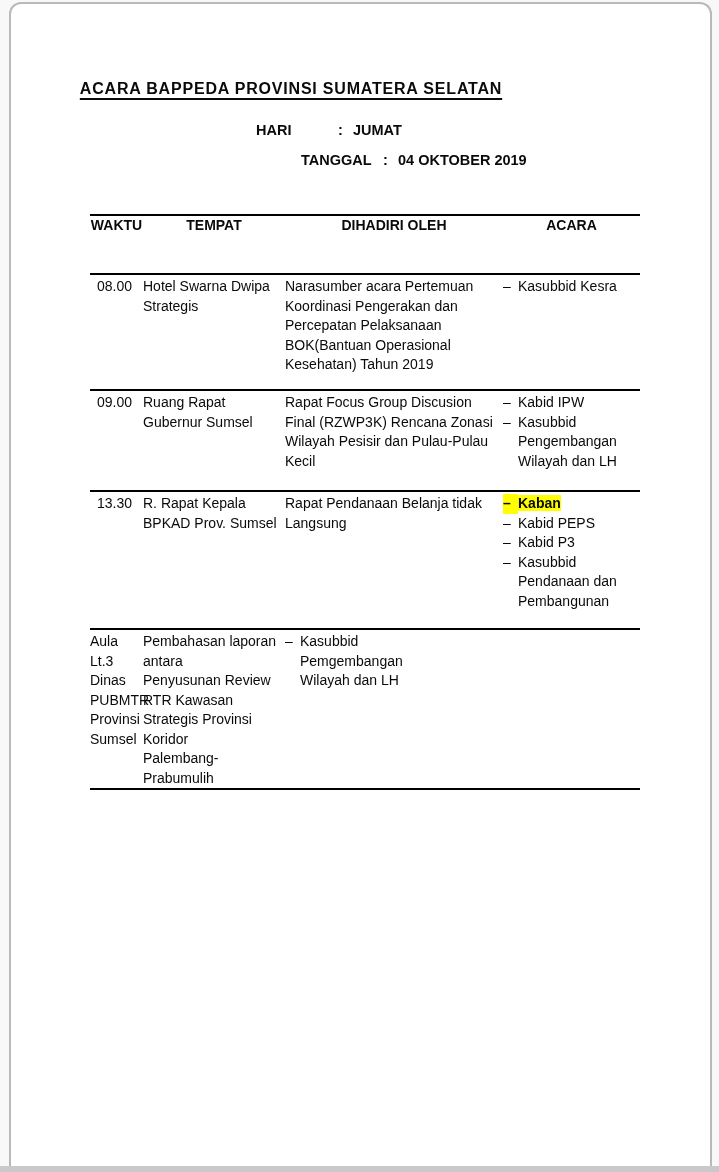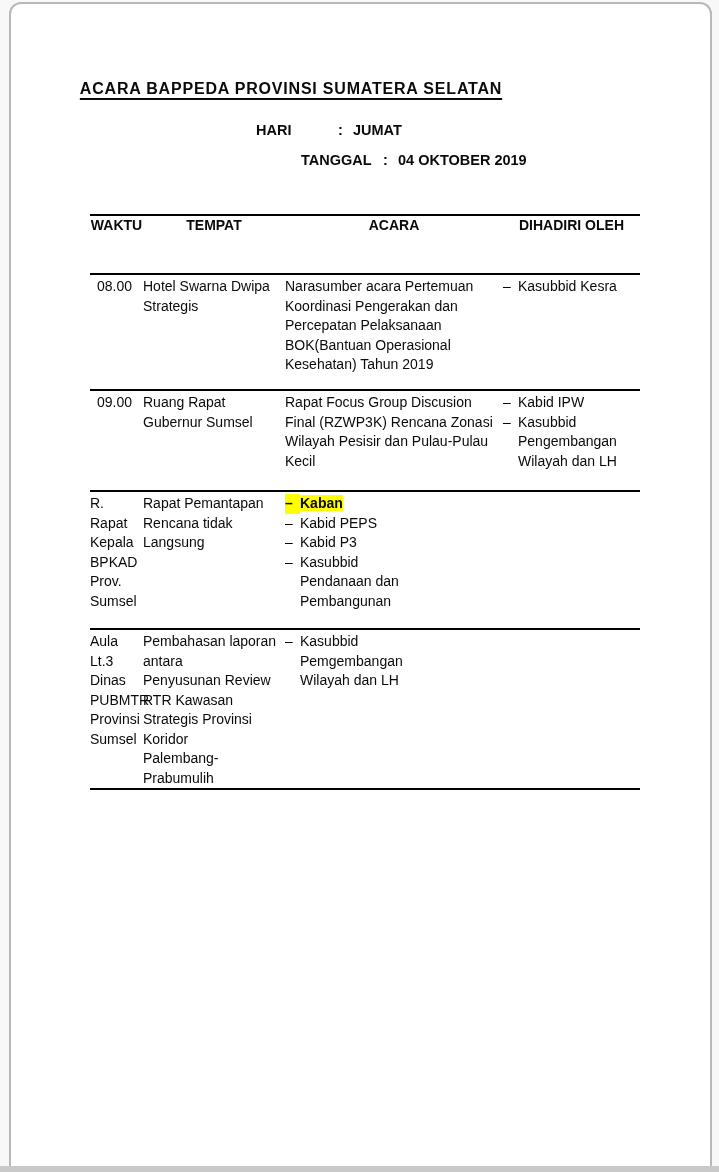--- a/index.html
+++ b/index.html
@@ -86,22 +86,22 @@
     <span class="m-label">TANGGAL</span>
     <span class="m-sep">:</span>
     <span class="m-value">04 OKTOBER 2019</span>
   </div>
 
   <div class="agenda-table">
 
     <div class="thead grid4">
       <div>WAKTU</div>
       <div>TEMPAT</div>
+      <div>DIHADIRI OLEH</div>
       <div>ACARA</div>
-      <div>DIHADIRI OLEH</div>
     </div>
 
     <div class="trow rule r1 grid4">
       <div class="c-time">08.00</div>
       <div class="pre">Hotel Swarna Dwipa
 Strategis</div>
       <div class="pre">Narasumber acara Pertemuan
 Koordinasi Pengerakan dan
 Percepatan Pelaksanaan
 BOK(Bantuan Operasional
@@ -130,23 +130,24 @@
         <div class="att">
           <span class="dash">–</span>
           <div class="atext pre"><span class="inner">Kasubbid
 Pengembangan
 Wilayah dan LH</span></div>
         </div>
       </div>
     </div>
 
     <div class="trow rule r3 grid4">
+      <div class="c-time">13.30</div>
       <div class="pre">R. Rapat Kepala
 BPKAD Prov. Sumsel</div>
-      <div class="pre">Rapat Pemantapan Rencana tidak
+      <div class="pre">Rapat Pendanaan Belanja tidak
 Langsung</div>
       <div>
         <div class="att hl">
           <span class="dash">–</span>
           <div class="atext pre"><span class="inner">Kaban</span></div>
         </div>
         <div class="att">
           <span class="dash">–</span>
           <div class="atext pre"><span class="inner">Kabid PEPS</span></div>
         </div>

